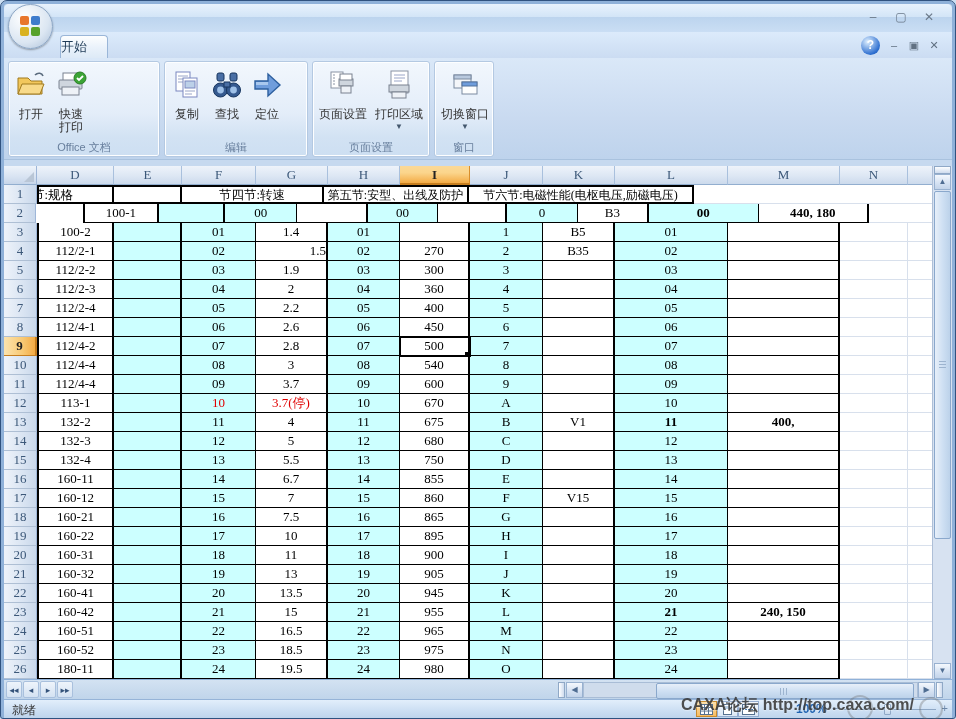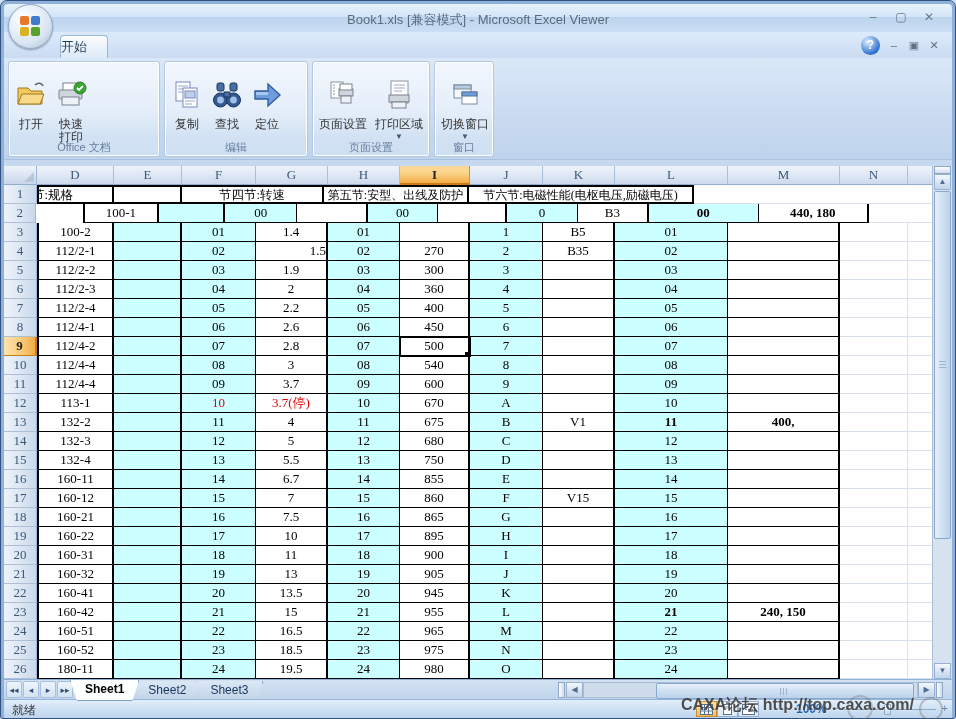--- a/index.html
+++ b/index.html
@@ -33,21 +33,21 @@
     color:#fff;font-weight:bold;font-size:12px;line-height:19px;text-align:center;position:absolute;}
   .rc-min{right:48px}.rc-rest{right:28px}.rc-close{right:8px}
 
   
   .ribbon{position:absolute;left:3px;right:3px;top:57px;height:101px;
     background:linear-gradient(#dae8f8,#c9daf0 60%,#bed3ec);border-bottom:1px solid #a9c2de;}
   .rgroups{position:absolute;left:4px;top:3px;bottom:3px;display:flex;gap:4px;}
   .rgroup{height:94px;border:1px solid #b4c9e2;border-radius:3px;position:relative;
     background:linear-gradient(#f2f7fd,#e3edf9 55%,#d2e2f3 80%,#cddff2);box-shadow:inset 0 0 0 1px #fdfeff;}
   .rgroup-label{position:absolute;left:0;right:0;bottom:1px;text-align:center;font-size:11px;color:#687f9d;}
-  .rbtns{position:absolute;left:2px;top:16px;display:flex;justify-content:center;}
+  .rbtns{position:absolute;left:2px;top:6px;display:flex;justify-content:center;}
   .rbtn{display:flex;flex-direction:column;align-items:center;padding:1px 4px;border-radius:3px;cursor:default;}
   .rbtn svg{width:32px;height:32px;}
   .rbtn-label{font-size:12px;color:#333;line-height:13px;text-align:center;margin-top:3px;white-space:nowrap;}
   .drop-arrow{font-size:8px;color:#44586e;line-height:8px;margin-top:2px;}
 
   
   .gridwrap{position:absolute;left:3px;top:165px;width:931px;height:513px;background:#fff;overflow:hidden;}
   .hdr-row{display:flex;height:19px;}
   .corner{width:33px;height:19px;background:linear-gradient(#eef3fa,#d8e3f2 60%,#c7d6ea);
     border-right:1px solid #9eb6d8;border-bottom:1px solid #92aecf;position:relative;box-sizing:border-box;}
@@ -128,21 +128,20 @@
     font-size:16px;font-weight:bold;color:rgba(55,55,55,.88);white-space:nowrap;
     text-shadow:0 1px 1px rgba(255,255,255,.35);}
   .wm-circle{position:absolute;border:2px solid rgba(110,110,110,.35);border-radius:50%;pointer-events:none;z-index:29;}
 </style>
 </head>
 <body>
 
 <div class="window">
 
   <div class="titlebar">
-    <div class="title-text">Book1.xls  [兼容模式] - Microsoft Excel Viewer</div>
     <div class="win-ctl ctl-min">–</div>
     <div class="win-ctl ctl-rest">▢</div>
     <div class="win-ctl ctl-close">✕</div>
   </div>
 
   <div class="office-btn">
     <svg class="office-logo" viewBox="0 0 24 24">
       <rect x="2" y="2" width="9" height="9" rx="2" fill="#e8762c"></rect>
       <rect x="13" y="2" width="9" height="9" rx="2" fill="#3f7ccc"></rect>
       <rect x="2" y="13" width="9" height="9" rx="2" fill="#d9b221"></rect>
@@ -671,25 +670,20 @@
     <div class="vs-btn vs-down">▼</div>
   </div>
 
   <div class="tabbar">
     <div class="tab-nav">
       <div class="tab-nav-btn">◂◂</div>
       <div class="tab-nav-btn">◂</div>
       <div class="tab-nav-btn">▸</div>
       <div class="tab-nav-btn">▸▸</div>
     </div>
-    <div class="sheet-tabs" id="sheet-tabs">
-        <div class="sheet-tab active">Sheet1</div>
-        <div class="sheet-tab">Sheet2</div>
-        <div class="sheet-tab">Sheet3</div>
-      </div>
     <div class="hscroll" style="left:554px;right:0;">
       <div class="hs-split" style="left:0;"></div>
       <div class="hs-btn" style="left:8px;">◀</div>
       <div class="hs-track" style="left:25px;width:335px;">
         <div class="hs-thumb" style="left:72px;width:258px;">
             <div class="hs-grip"></div>
           </div>
       </div>
       <div class="hs-btn" style="left:360px;">▶</div>
       <div class="hs-split" style="left:378px;"></div>

